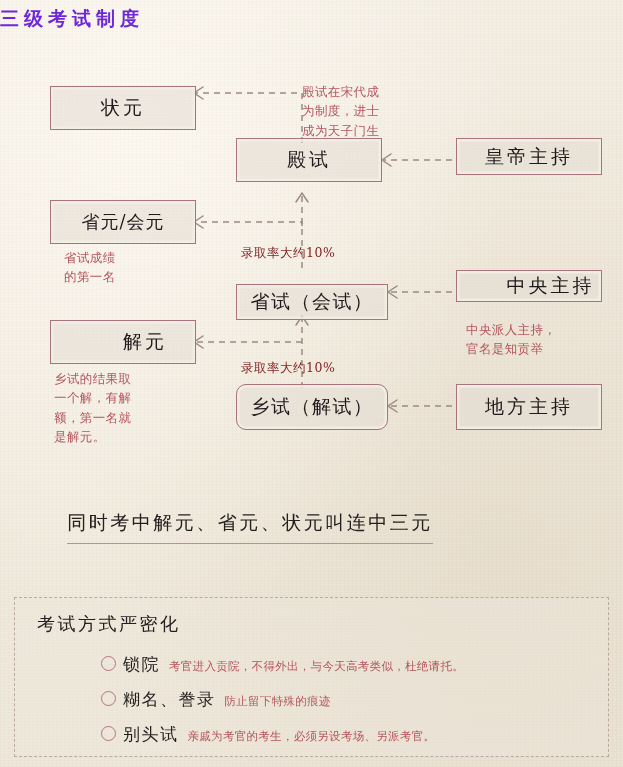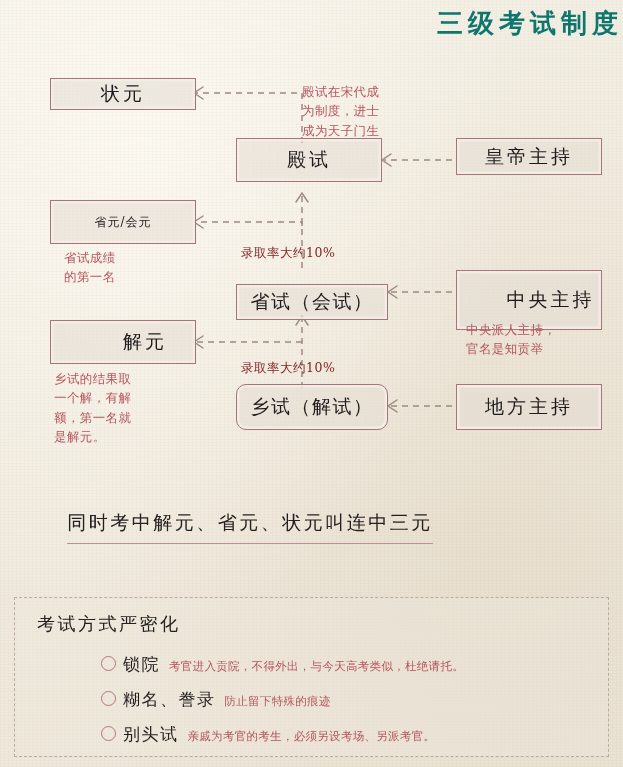--- a/index.html
+++ b/index.html
@@ -38,25 +38,25 @@
     inset: 0;
     z-index: 1;
     pointer-events: none;
   }
 
   .title {
     position: absolute;
     top: 6px;
     left: 0;
     width: 623px;
-    text-align: right;
-    font-family: "DejaVu Serif", serif;
-    font-size: 26px;
+    text-align: left;
+    font-family: "DejaVu Serif", serif;
+    font-size: 19px;
     letter-spacing: 5px;
-    color: #0f766e;
+    color: #6d28d9;
     font-weight: 600;
   }
 
   .node {
     position: absolute;
     box-sizing: border-box;
     border: 1.6px solid #a7747e;
     background: rgba(228,221,211,0.55);
     box-shadow: inset 0 0 0 2.5px rgba(243,238,229,0.85);
     display: flex;
@@ -195,23 +195,23 @@
 
     <path d="M296,202 L302,193 L308,202"></path>
     <path d="M296,325 L302,316 L308,325"></path>
   </g>
 </svg>
 
 <div class="layer">
 
   <div class="title">三级考试制度</div>
 
-  <div class="node" style="left:50px; top:78px; width:146px; height:32px;">状元</div>
-
-  <div class="node" style="left:50px; top:200px; width:146px; height:44px; font-size:12px; letter-spacing:1px;">省元/会元</div>
+  <div class="node" style="left:50px; top:86px; width:146px; height:44px;">状元</div>
+
+  <div class="node" style="left:50px; top:200px; width:146px; height:44px; font-size:18px; letter-spacing:1px;">省元/会元</div>
   <div class="annot" style="left:64px; top:248px;">省试成绩
 的第一名</div>
 
   <div class="node" style="left:50px; top:320px; width:146px; height:44px;padding-left:44px;">解元</div>
   <div class="annot" style="left:54px; top:369px;">乡试的结果取
 一个解，有解
 额，第一名就
 是解元。</div>
 
   <div class="node" style="left:236px; top:138px; width:146px; height:44px;">殿试</div>
@@ -222,21 +222,21 @@
 
   <div class="annot" style="left:302px; top:82px; text-align:left;">殿试在宋代成
 为制度，进士
 成为天子门生</div>
 
   <div class="rate-label" style="left:241px; top:245px;">录取率大约10%</div>
   <div class="rate-label" style="left:241px; top:360px;">录取率大约10%</div>
 
   <div class="node" style="left:456px; top:138px; width:146px; height:37px;">皇帝主持</div>
 
-  <div class="node" style="left:456px; top:270px; width:146px; height:60px;padding-left:43px;">中央主持</div>
+  <div class="node" style="left:456px; top:270px; width:146px; height:32px;padding-left:43px;">中央主持</div>
   <div class="annot" style="left:466px; top:320px;">中央派人主持，
 官名是知贡举</div>
 
   <div class="node" style="left:456px; top:384px; width:146px; height:46px;">地方主持</div>
 
   <div class="tagline-wrap">
     <span class="tagline">同时考中解元、省元、状元叫连中三元</span>
   </div>
 
   <div class="panel">

